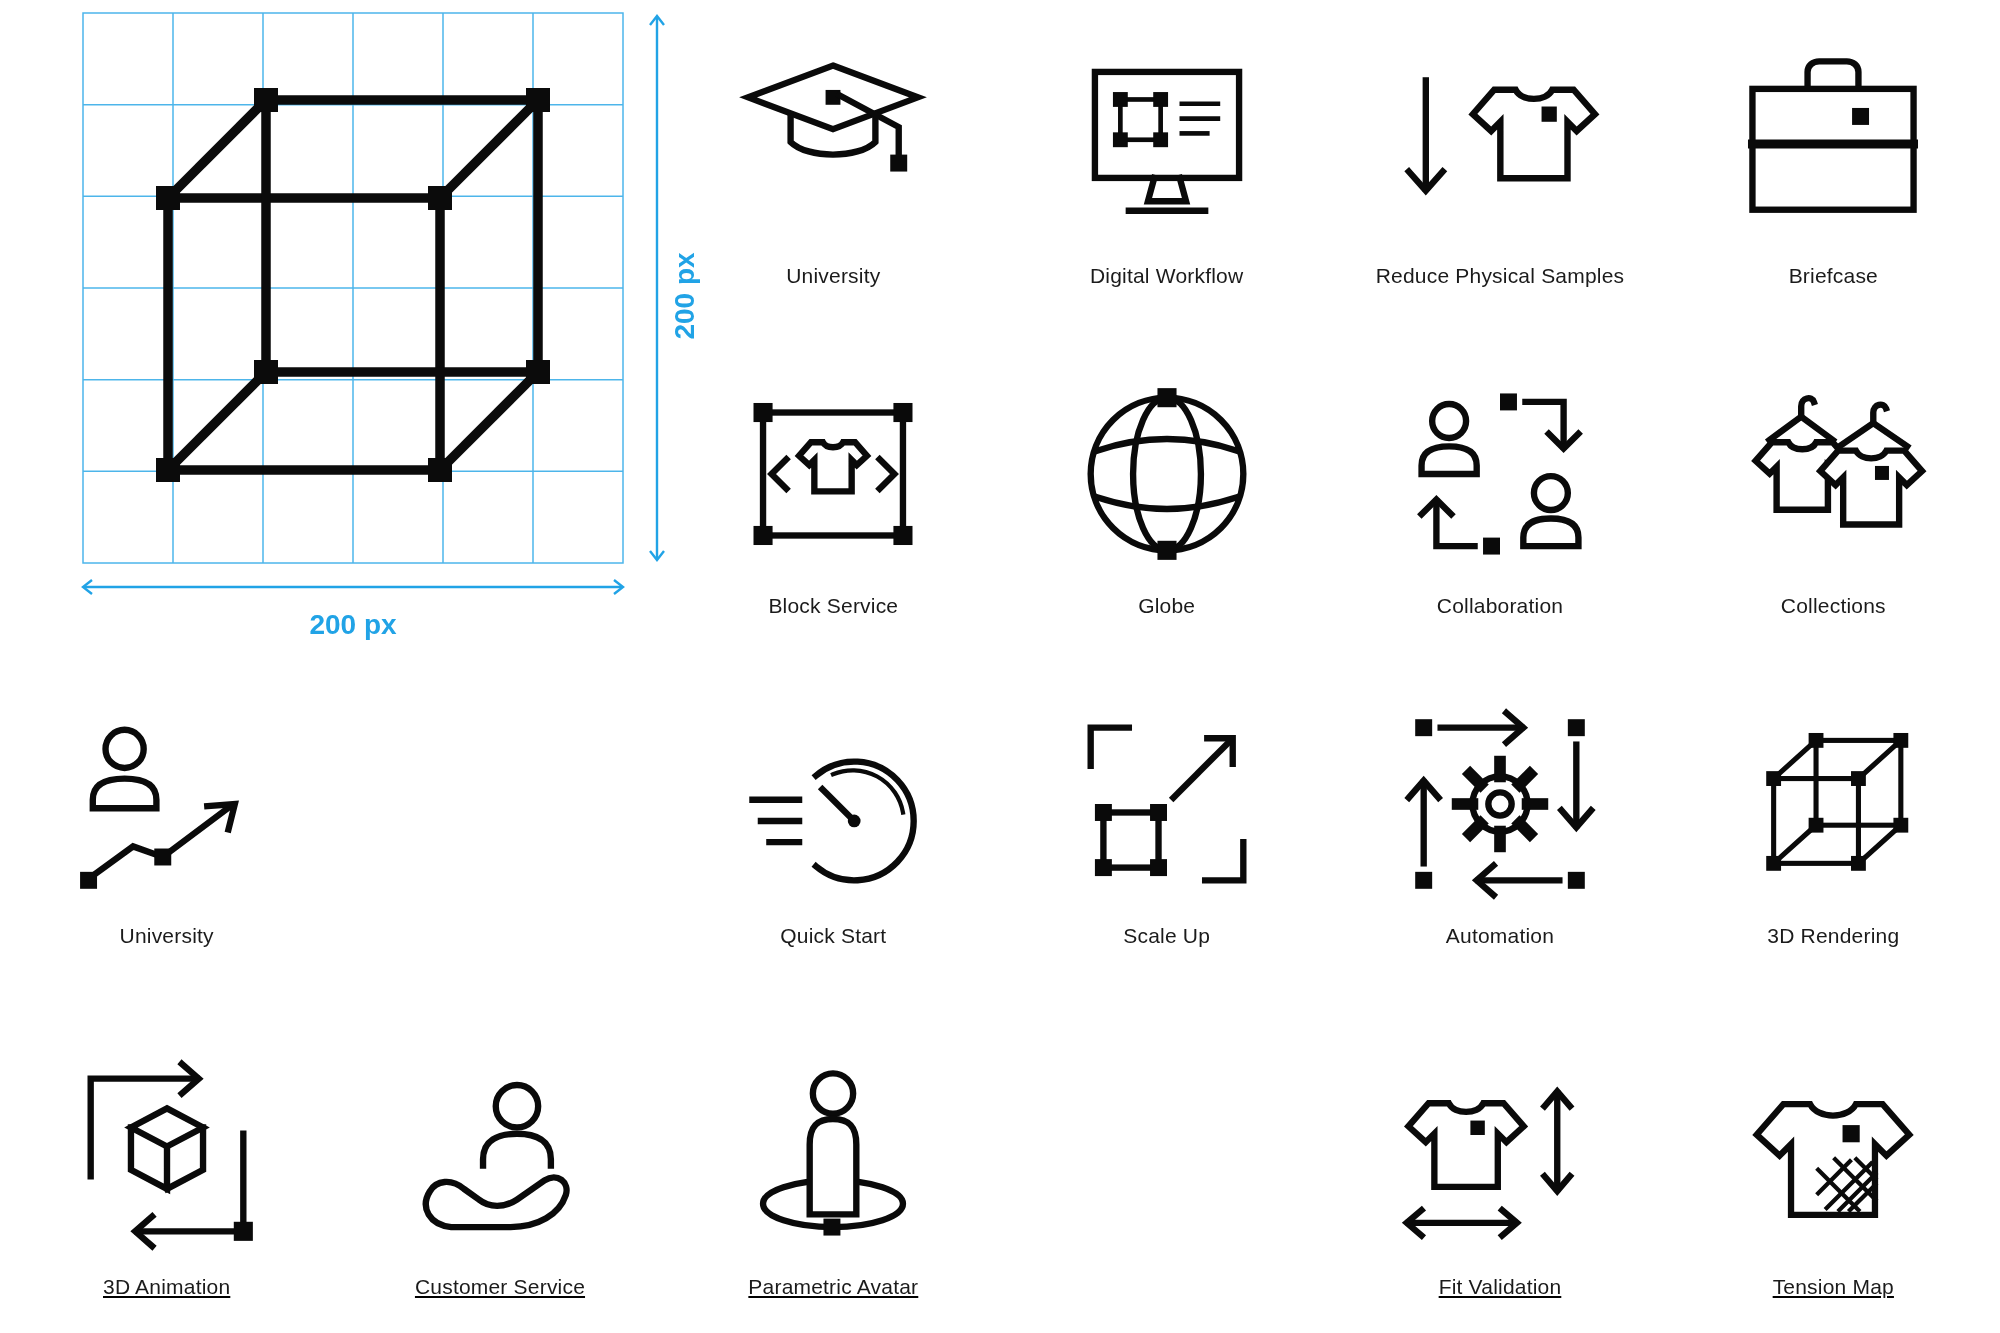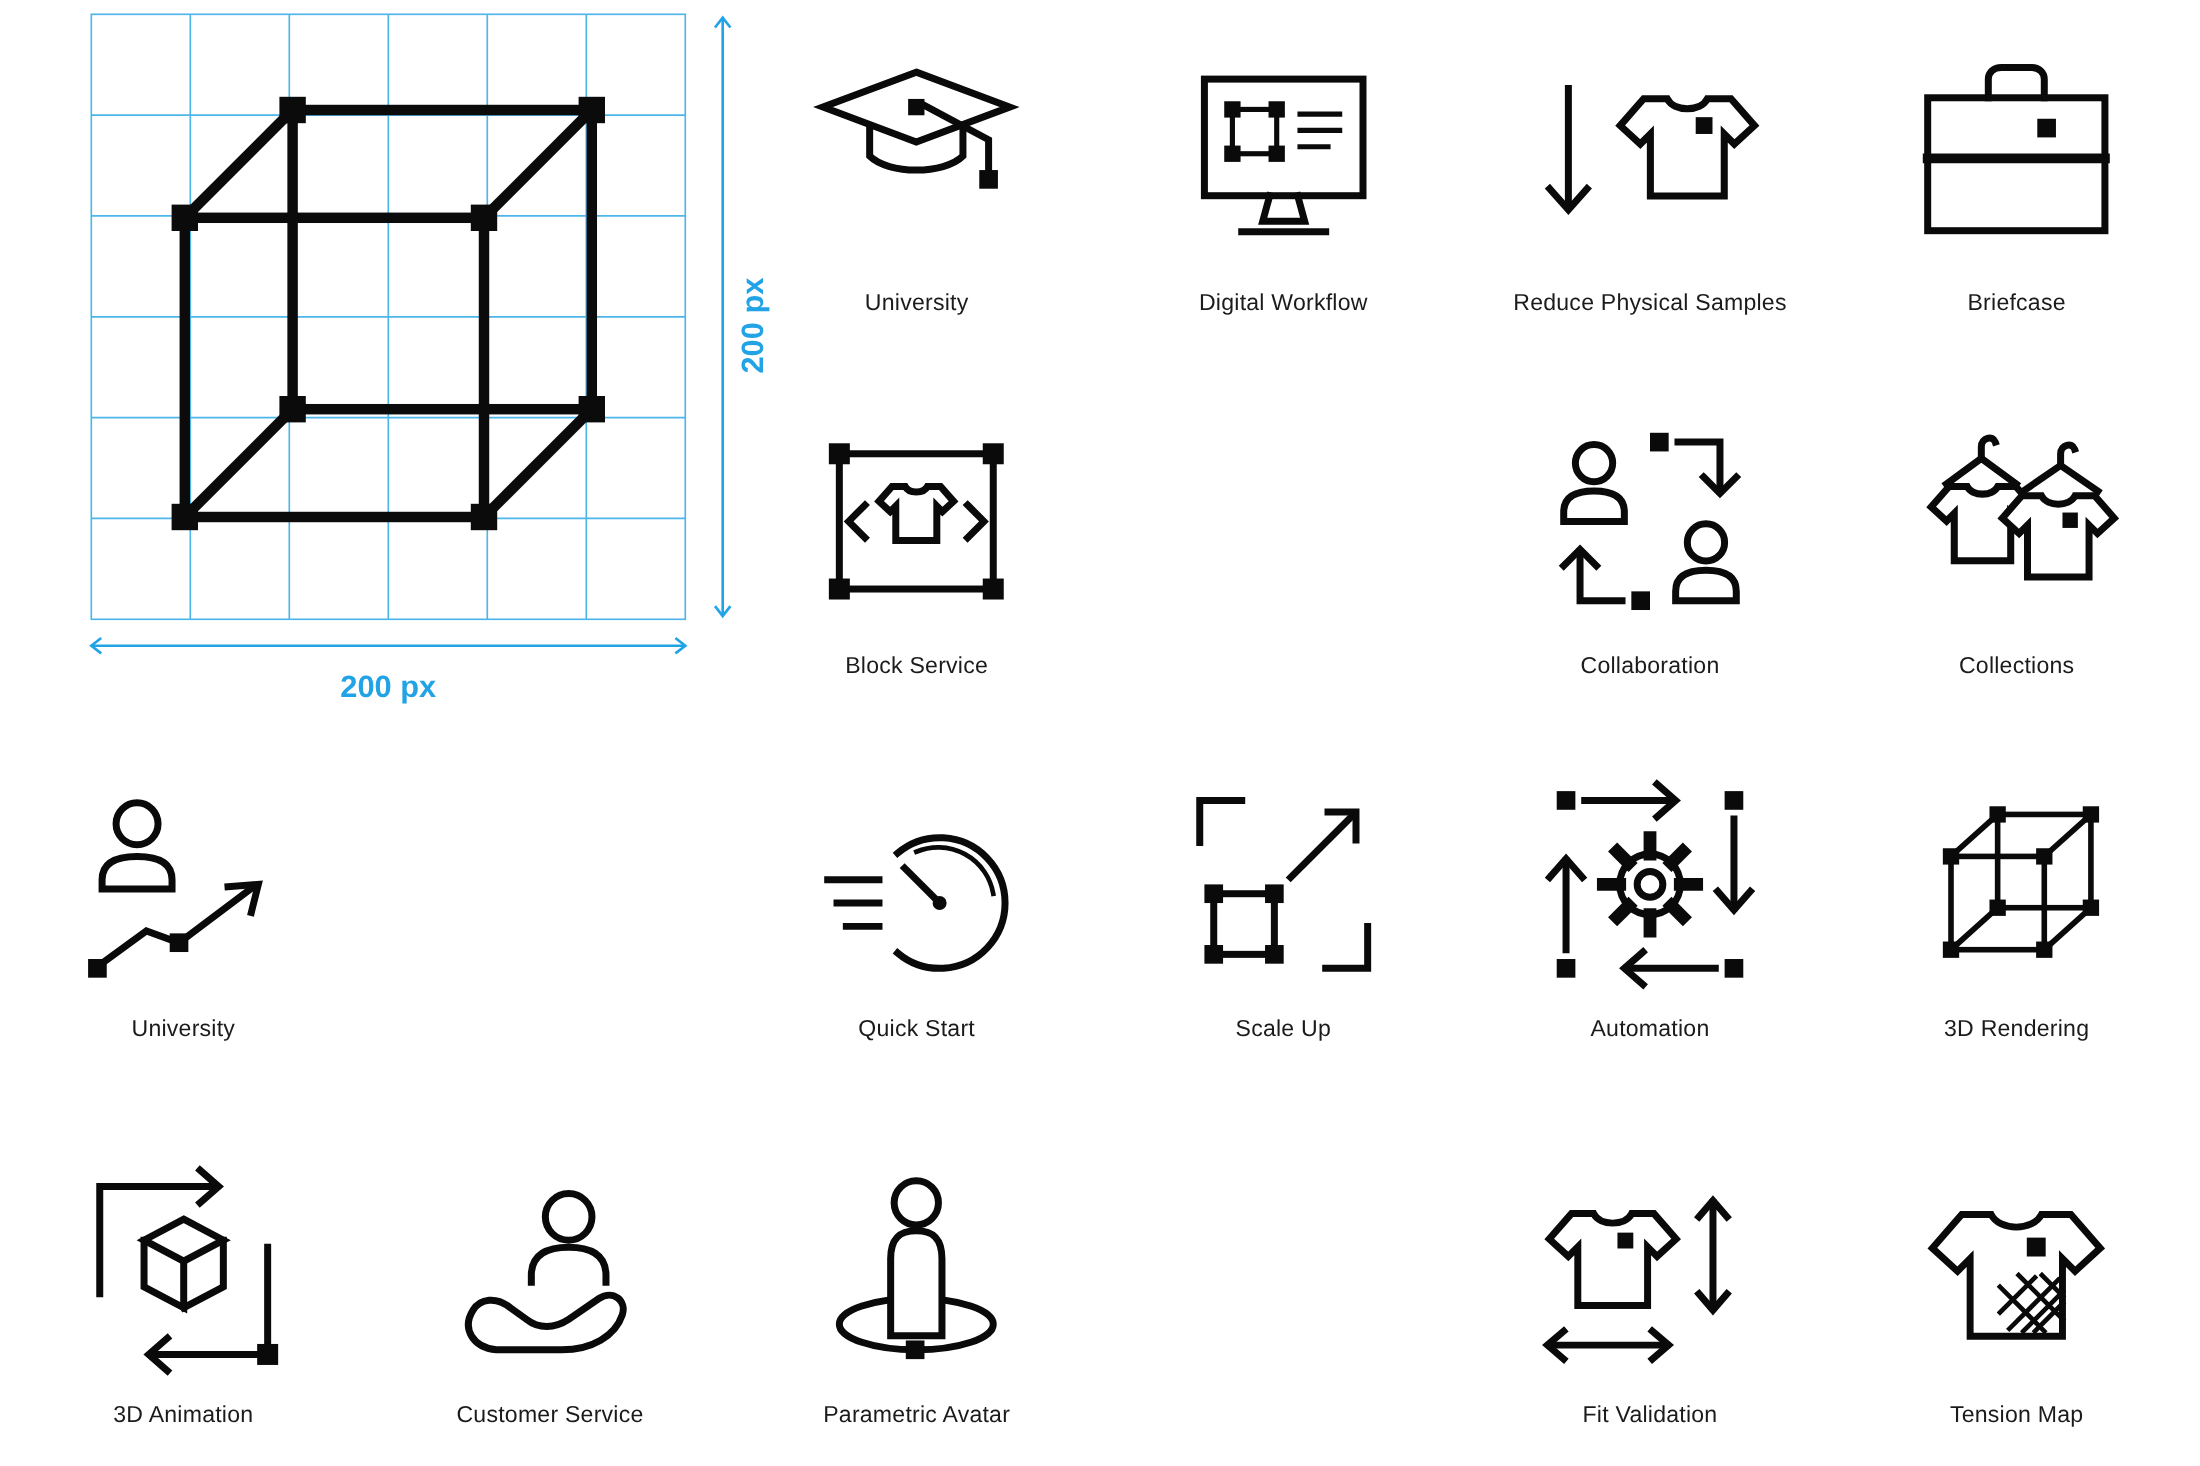--- a/index.html
+++ b/index.html
@@ -6,21 +6,21 @@
   html,body { width:2000px; height:1333px; background:#ffffff;
               font-family:"Liberation Sans", sans-serif; }
   #stage { position:relative; width:2000px; height:1333px; overflow:hidden; background:#fff; }
 
   
   .icon-grid { position:absolute; left:0; top:0; width:1899px; height:1333px;
                display:grid; grid-template-columns:repeat(6,333.33px);
                grid-template-rows:330px 330px 330px 343px; }
   .cell { display:flex; flex-direction:column; align-items:center;
           justify-content:flex-end; padding-bottom:42px; }
-  .cell.r4 { padding-bottom:34px; }
+  .cell.r4 { padding-bottom:34px;text-decoration:underline; }
   .r1{grid-row:1}.r2{grid-row:2}.r3{grid-row:3}.r4{grid-row:4}
   .c1{grid-column:1}.c2{grid-column:2}.c3{grid-column:3}.c4{grid-column:4}.c5{grid-column:5}.c6{grid-column:6}
   .icon-box { width:212px; height:212px; display:flex; align-items:center;
               justify-content:center; margin-bottom:14px; }
   .icon-label { font-size:21px; color:#1b1b1b; font-weight:500;
                 letter-spacing:.2px; white-space:nowrap; text-align:center; }
 
   
   .ic .s  { fill:none; stroke:#0a0a0a; stroke-width:3; stroke-linecap:square; stroke-linejoin:miter; }
   .ic .f  { fill:#0a0a0a; stroke:none; }
@@ -163,20 +163,33 @@
           <g transform="translate(30,27) scale(0.40)">
             <path class="s sw75" d="M38,20 L24,20 L10,36 L22,47 L28,41 L28,78 L72,78 L72,41 L78,47 L90,36 L76,20 L62,20 C58,28 42,28 38,20 Z"></path>
           </g>
           <polyline class="s" points="28,43 21,50 28,57"></polyline>
           <polyline class="s" points="72,43 79,50 72,57"></polyline>
         </svg>
       </div>
       <div class="icon-label">Block Service</div>
     </div>
 
+    <div class="cell r2 c4">
+      <div class="icon-box">
+        <svg class="ic" width="212" height="212" viewBox="0 0 100 100">
+          <circle class="s" cx="50" cy="50" r="36"></circle>
+          <ellipse class="s" cx="50" cy="50" rx="16" ry="36"></ellipse>
+          <path class="s" d="M17,39 Q50,28 83,39"></path>
+          <path class="s" d="M17,61 Q50,72 83,61"></path>
+          <rect class="f" x="45.5" y="9.5" width="9" height="9"></rect>
+          <rect class="f" x="45.5" y="81.5" width="9" height="9"></rect>
+        </svg>
+      </div>
+      <div class="icon-label">Globe</div>
+    </div>
 
     <div class="cell r2 c5">
       <div class="icon-box">
         <svg class="ic" width="212" height="212" viewBox="0 0 100 100">
           <circle class="s" cx="26" cy="25" r="8"></circle>
           <path class="s" d="M13,50 L13,46 C13,39 19,37 26,37 C33,37 39,39 39,46 L39,50 Z"></path>
           <circle class="s" cx="74" cy="59" r="8"></circle>
           <path class="s" d="M61,84 L61,80 C61,73 67,71 74,71 C81,71 87,73 87,80 L87,84 Z"></path>
           <rect class="f" x="50" y="12" width="8" height="8"></rect>
           <path class="s" d="M62,16 L80,16 L80,37"></path>

